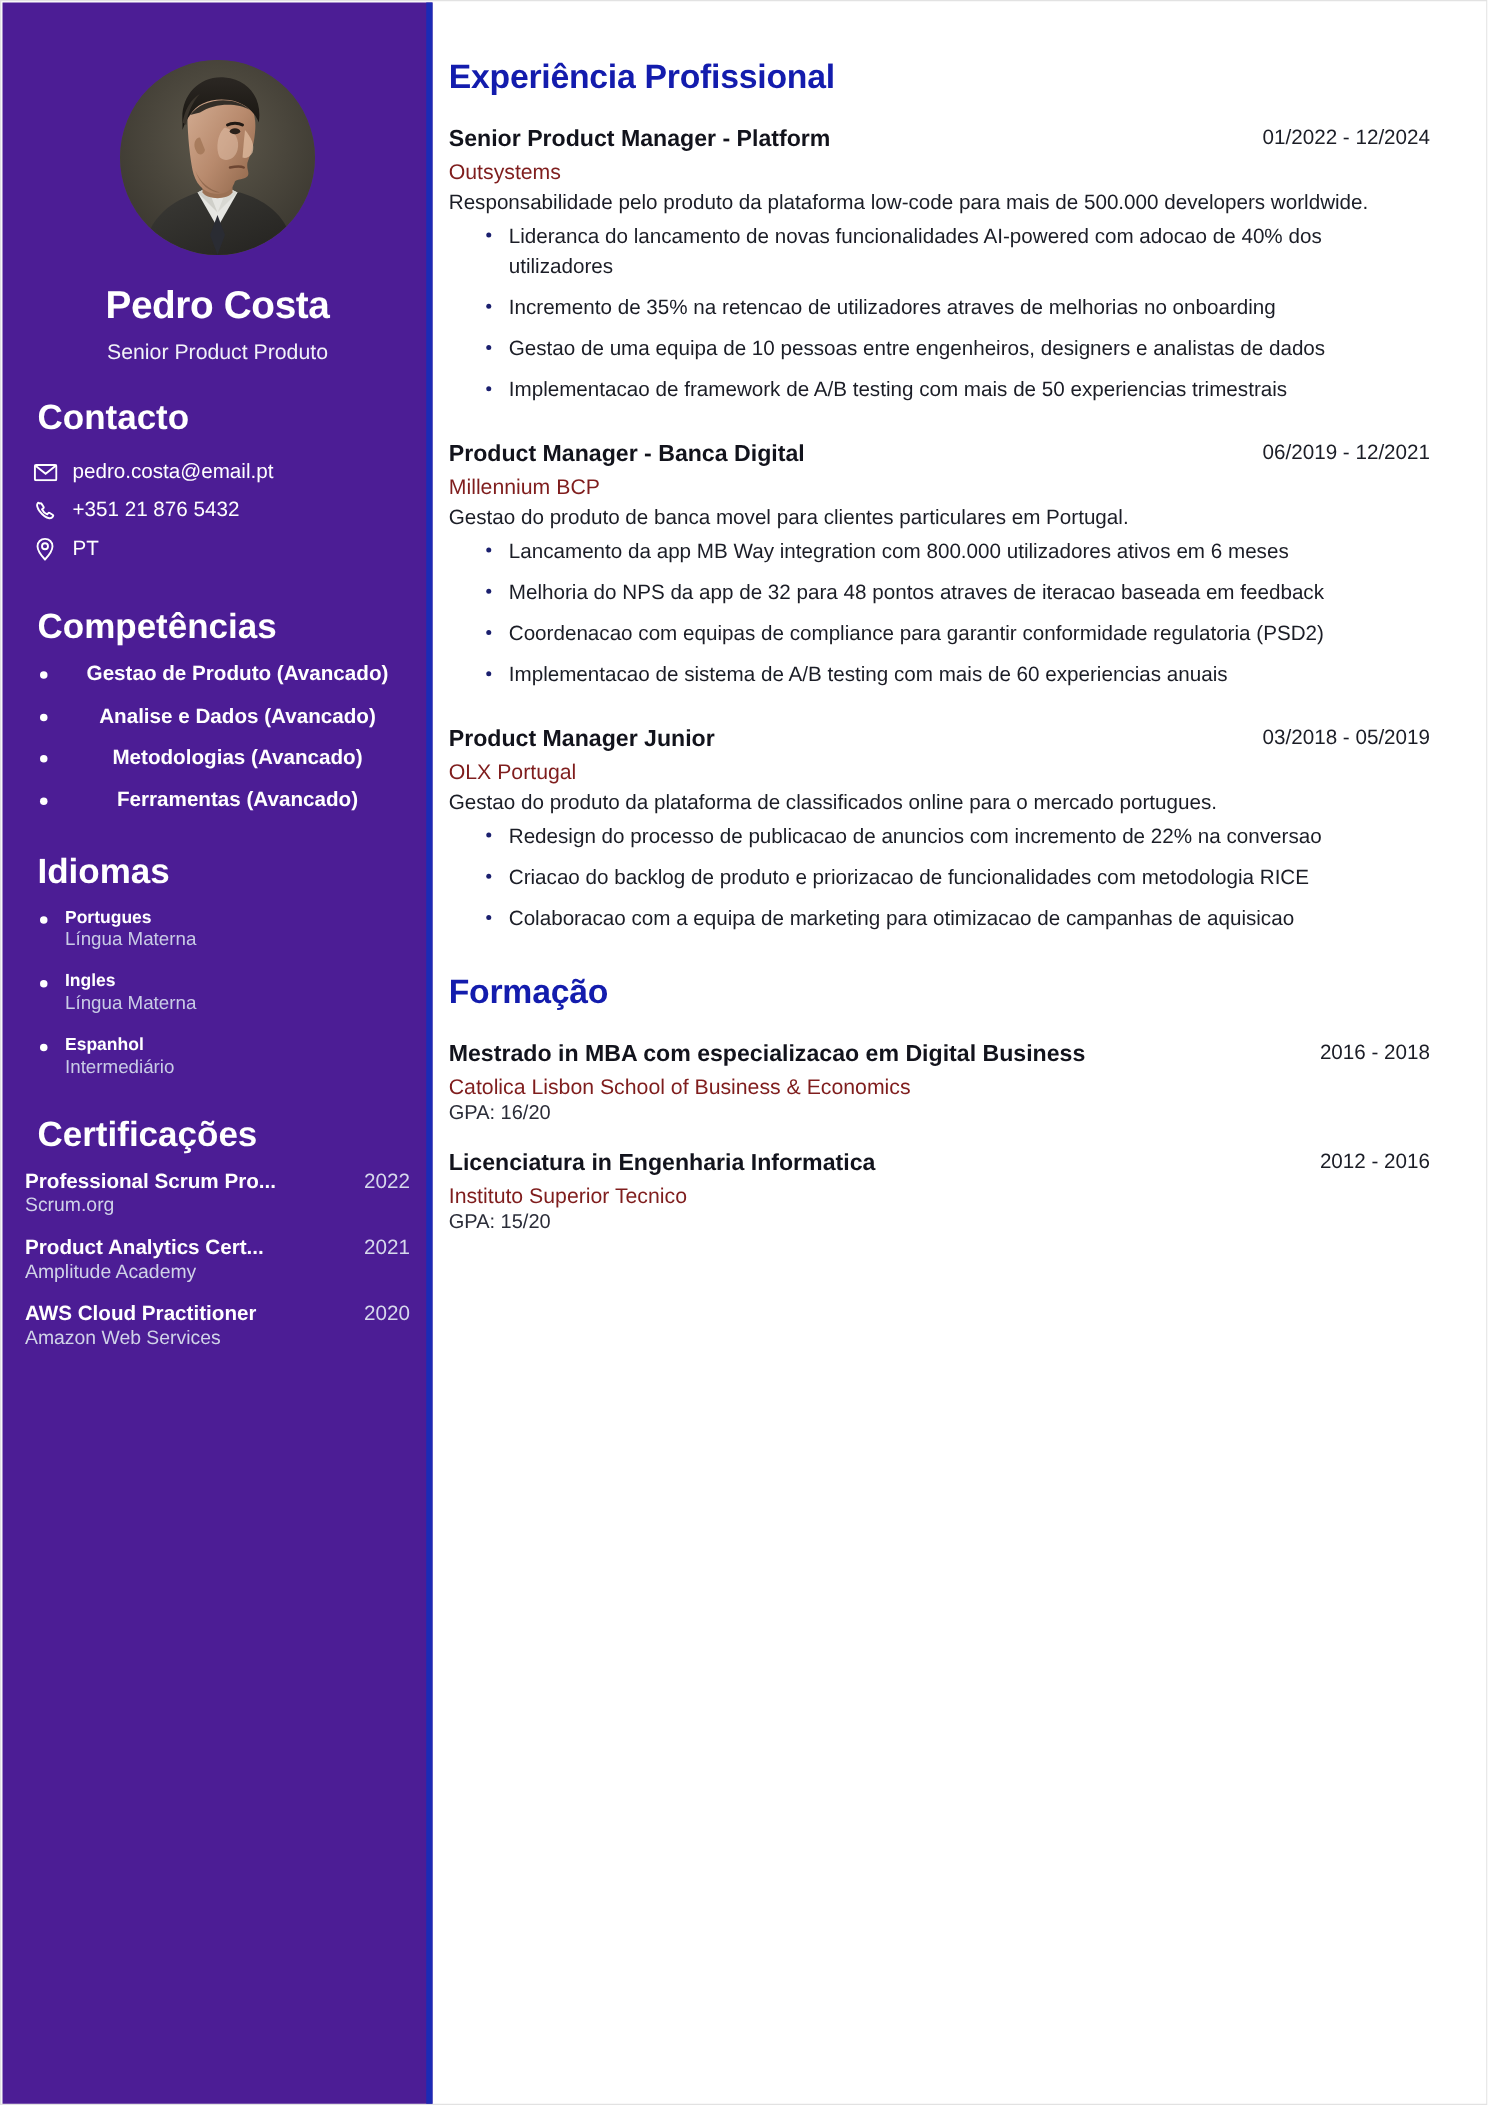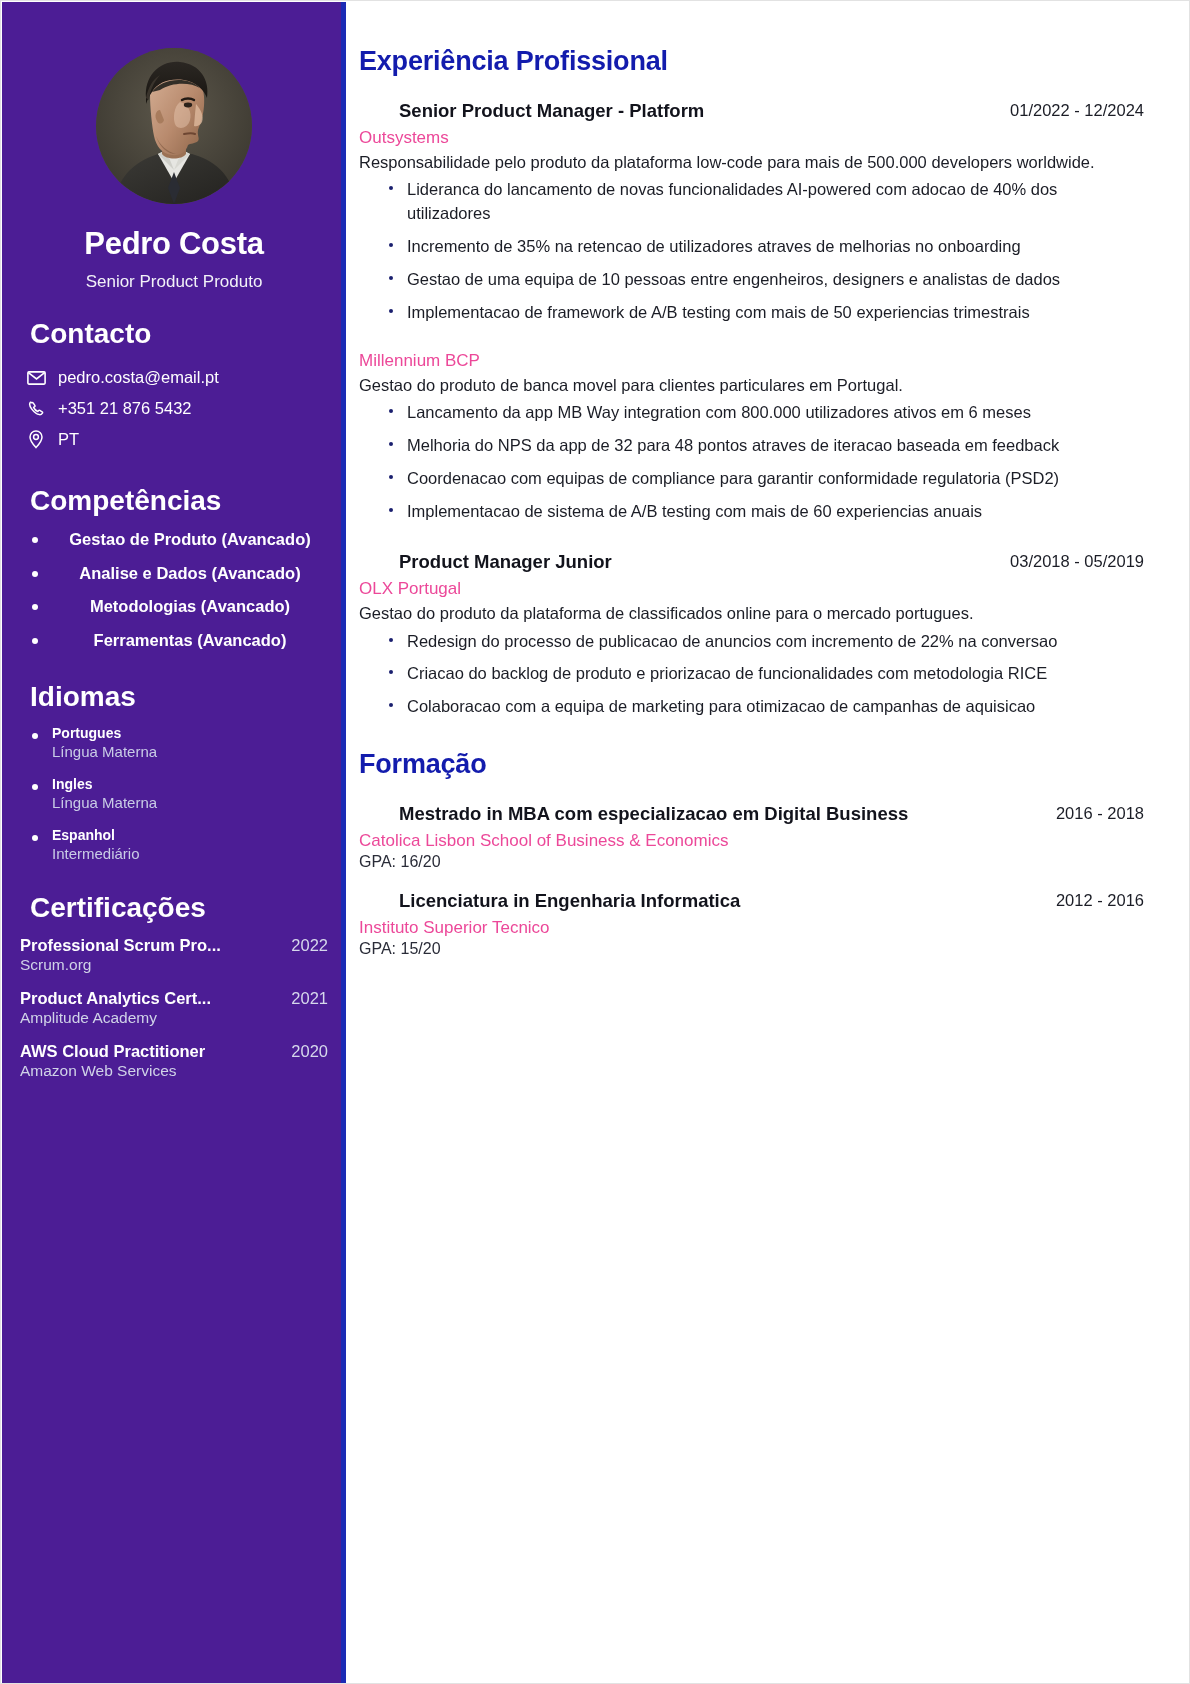--- a/index.html
+++ b/index.html
@@ -200,32 +200,31 @@
     justify-content: space-between;
     align-items: flex-start;
     gap: 18px;
   }
   .entry-role {
     font-size: 18.5px;
     font-weight: bold;
     color: #12131c;
     line-height: 1.35;
     flex: 1 1 auto;
-    margin-left: 40px;
   }
   .entry-dates {
     font-size: 16.5px;
     color: #1b1d26;
     flex: 0 0 auto;
     white-space: nowrap;
     padding-top: 2px;
   }
   .entry-org {
     font-size: 17px;
-    color: #ec4899;
+    color: #7f1d1d;
     margin-top: 4px;
     font-weight: normal;
   }
   .entry-summary {
     font-size: 16.5px;
     color: #1b1d26;
     margin-top: 3px;
     line-height: 1.42;
   }
   .entry-bullets {
@@ -427,20 +426,24 @@
       <div class="entry-summary">Responsabilidade pelo produto da plataforma low-code para mais de 500.000 developers worldwide.</div>
       <ul class="entry-bullets">
         <li>Lideranca do lancamento de novas funcionalidades AI-powered com adocao de 40% dos utilizadores</li>
         <li>Incremento de 35% na retencao de utilizadores atraves de melhorias no onboarding</li>
         <li>Gestao de uma equipa de 10 pessoas entre engenheiros, designers e analistas de dados</li>
         <li>Implementacao de framework de A/B testing com mais de 50 experiencias trimestrais</li>
       </ul>
     </section>
 
     <section class="entry">
+      <div class="entry-head">
+        <div class="entry-role">Product Manager - Banca Digital</div>
+        <div class="entry-dates">06/2019 - 12/2021</div>
+      </div>
       <div class="entry-org">Millennium BCP</div>
       <div class="entry-summary">Gestao do produto de banca movel para clientes particulares em Portugal.</div>
       <ul class="entry-bullets">
         <li>Lancamento da app MB Way integration com 800.000 utilizadores ativos em 6 meses</li>
         <li>Melhoria do NPS da app de 32 para 48 pontos atraves de iteracao baseada em feedback</li>
         <li>Coordenacao com equipas de compliance para garantir conformidade regulatoria (PSD2)</li>
         <li>Implementacao de sistema de A/B testing com mais de 60 experiencias anuais</li>
       </ul>
     </section>
 

